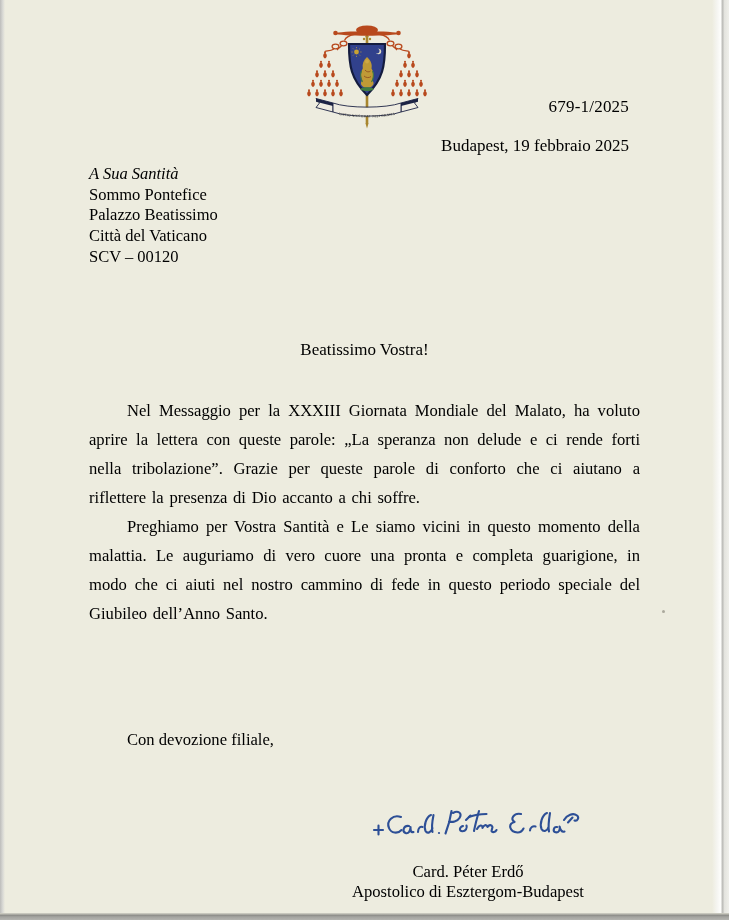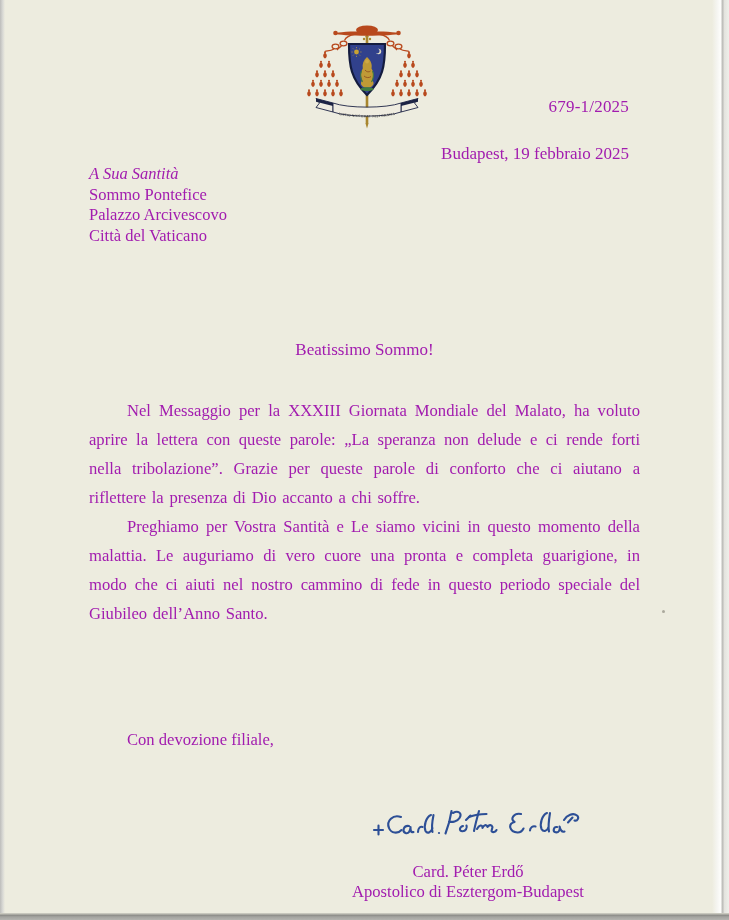--- a/index.html
+++ b/index.html
@@ -5,31 +5,31 @@
   html,body{margin:0;padding:0;}
   body{
     width:729px;height:920px;
     font-family:"Liberation Serif","DejaVu Serif",serif;
     background:#e4e3d8;
   }
   .page{
     position:relative;width:729px;height:920px;
     background:linear-gradient(180deg,#eeedе0 0%,#edecdf 50%,#ebeadd 100%);
     background-color:#edecdf;
-    overflow:hidden;color:#a21caf;
+    overflow:hidden;color:#000000;
   }
   .edge-left{position:absolute;left:0;top:0;width:5px;height:100%;
     background:linear-gradient(90deg,#bdbdbb 0%,#d9d9d5 55%,#edecdf 100%);}
   .edge-right{position:absolute;right:0;top:0;width:17px;height:100%;
     background:linear-gradient(90deg,#edecdf 0%,#f5f5f1 30%,#fdfdfb 50%,#b9b9b5 63%,#e3e3de 72%,#efefea 100%);}
   .edge-bottom{position:absolute;bottom:0;left:0;width:100%;height:7px;
     background:linear-gradient(180deg,#d6d5ca 0%,#8f8f8b 35%,#a3a39f 55%,#b4b4b0 100%);}
   .abs{position:absolute;}
   .ref-number{top:97px;right:100px;font-size:17px;letter-spacing:.2px;}
-  .dateline{top:144px;right:100px;font-size:17px;}
+  .dateline{top:136px;right:100px;font-size:17px;}
   .recipient{left:89px;top:164px;font-size:16.5px;line-height:20.7px;}
   .recipient .honorific{font-style:italic;}
   .recipient .name{font-weight:bold;letter-spacing:.3px;}
   .recipient .underline{}
   .salutation{left:89px;top:340px;width:551px;text-align:center;font-size:17px;}
   .body-block{left:89px;top:396px;width:551px;font-size:16.6px;line-height:29px;text-align:justify;}
   .body-block p{margin:0;text-indent:38px;word-spacing:1.5px;}
   .closing{left:127px;top:730px;font-size:16.6px;}
   .sig-typed{left:290px;top:862px;width:356px;text-align:center;font-size:16.6px;line-height:20px;}
   .speck{position:absolute;width:3px;height:3px;border-radius:50%;background:#9a978c;opacity:.8;}
@@ -160,25 +160,26 @@
     </g>
   </svg>
 
   <div class="abs ref-number">679-1/2025</div>
 
   <div class="abs dateline">Budapest, 19 febbraio 2025</div>
 
   <div class="abs recipient">
     <div class="honorific">A Sua Santità</div>
     <div>Sommo Pontefice</div>
-    <div>Palazzo Arcivescovo</div>
+    <div>Palazzo Beatissimo</div>
     <div class="underline">Città del Vaticano</div>
+    <div>SCV – 00120</div>
   </div>
 
-  <div class="abs salutation">Beatissimo Sommo!</div>
+  <div class="abs salutation">Beatissimo Vostra!</div>
 
   <div class="abs body-block">
     <p>Nel Messaggio per la XXXIII Giornata Mondiale del Malato, ha voluto aprire la lettera con queste parole: „La speranza non delude e ci rende forti nella tribolazione”. Grazie per queste parole di conforto che ci aiutano a riflettere la presenza di Dio accanto a chi soffre.</p>
     <p>Preghiamo per Vostra Santità e Le siamo vicini in questo momento della malattia. Le auguriamo di vero cuore una pronta e completa guarigione, in modo che ci aiuti nel nostro cammino di fede in questo periodo speciale del Giubileo dell’Anno Santo.</p>
   </div>
 
   <div class="abs closing">Con devozione filiale,</div>
 
   <svg class="abs" style="left:358px;top:800px;" width="250" height="55" viewBox="0 0 250 55">
     <g stroke="#2d4f96" stroke-width="2.1" fill="none" stroke-linecap="round" stroke-linejoin="round">

